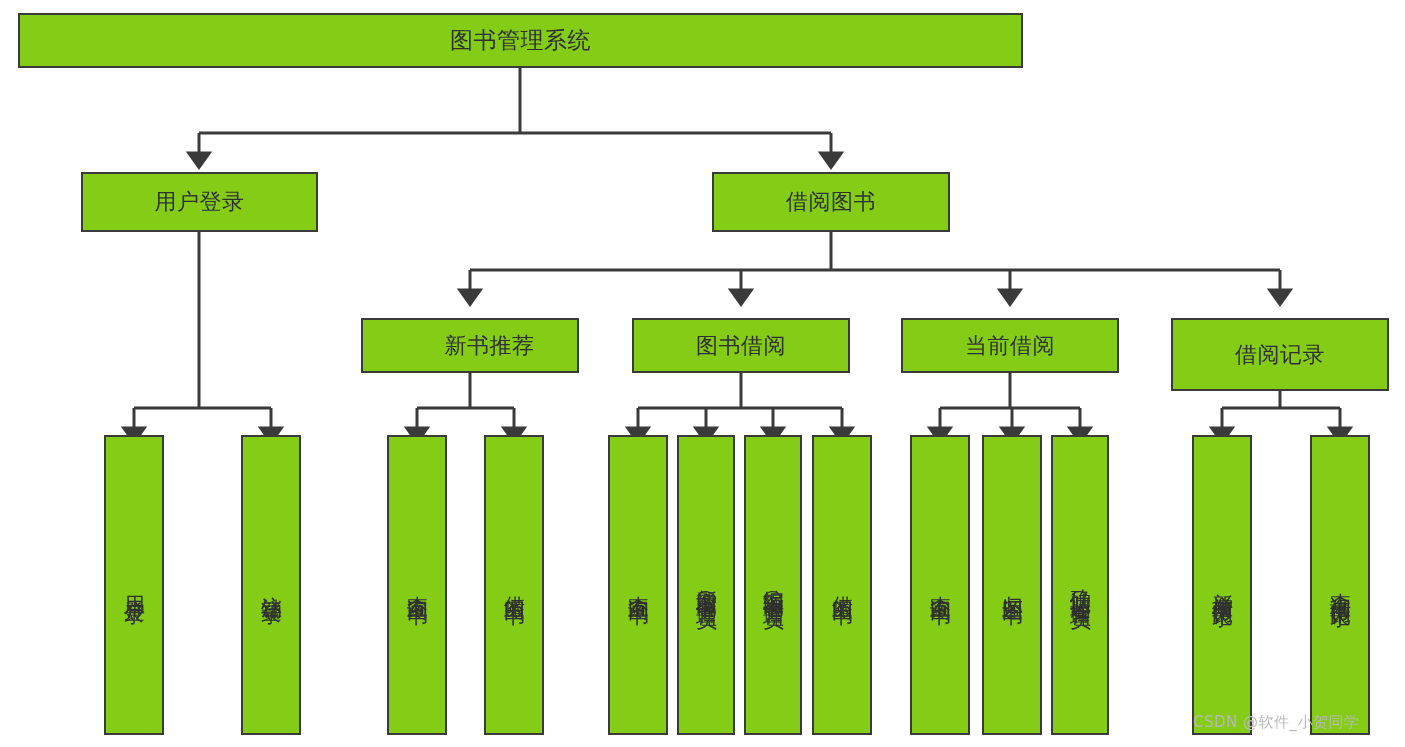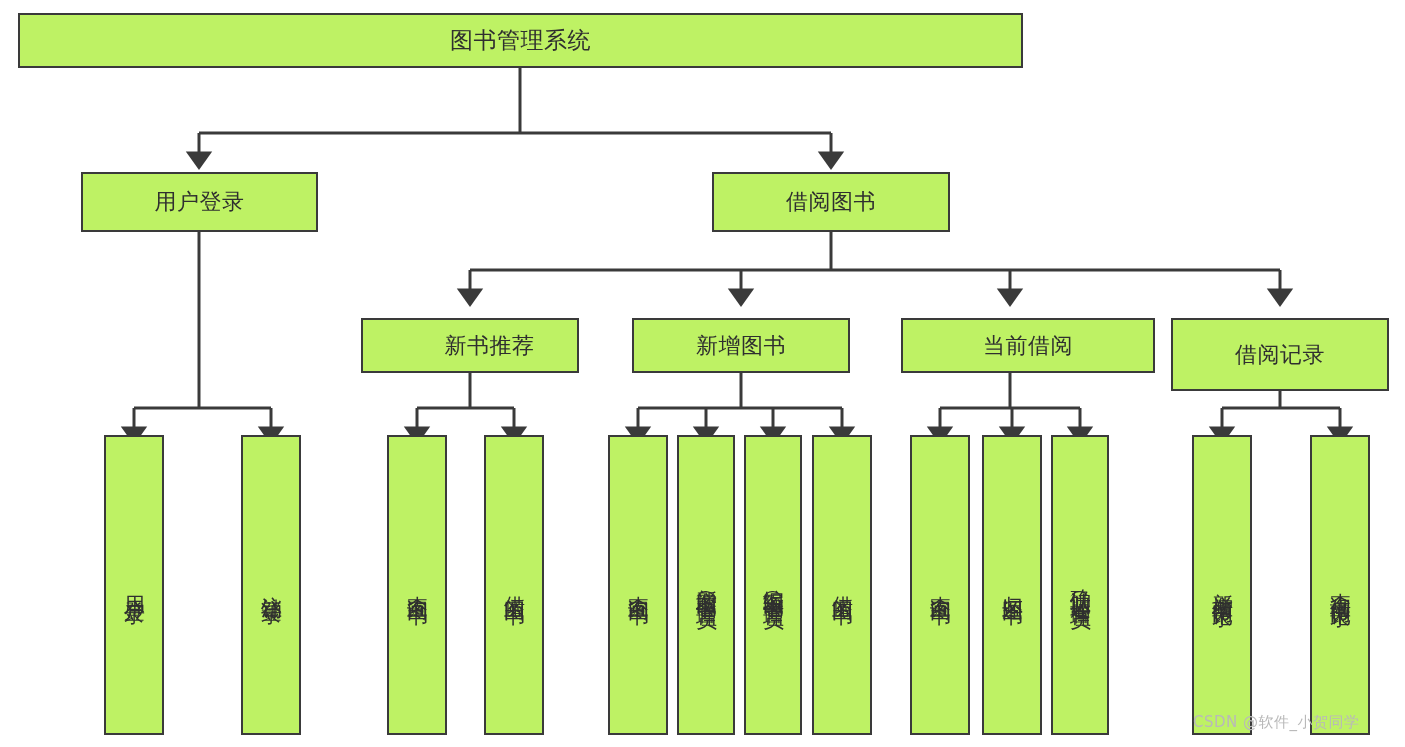--- a/index.html
+++ b/index.html
@@ -21,21 +21,21 @@
   #diagram-svg {
     position: absolute;
     left: 0;
     top: 0;
     width: 1405px;
     height: 747px;
   }
   .node-box {
     position: absolute;
     box-sizing: border-box;
-    background: #bef264;
+    background: #84cc16;
     border: 2.2px solid #3a3a3a;
     display: flex;
     align-items: center;
     justify-content: center;
     overflow: hidden;
   }
   .node-label {
     color: #2f2f2f;
     font-family: "DejaVu Sans", "Liberation Sans", sans-serif;
     font-size: 22px;
@@ -119,23 +119,23 @@
     <span class="node-label">用户登录</span>
   </div>
   <div class="node-box" style="left:712px; top:172px; width:238px; height:60px;">
     <span class="node-label">借阅图书</span>
   </div>
 
   <div class="node-box" style="left:361px; top:318px; width:218px; height:55px;padding-left:39px;">
     <span class="node-label">新书推荐</span>
   </div>
   <div class="node-box" style="left:632px; top:318px; width:218px; height:55px;">
-    <span class="node-label">新增图书</span>
+    <span class="node-label">图书借阅</span>
   </div>
-  <div class="node-box" style="left:901px; top:318px; width:254px; height:55px;">
+  <div class="node-box" style="left:901px; top:318px; width:218px; height:55px;">
     <span class="node-label">当前借阅</span>
   </div>
   <div class="node-box" style="left:1171px; top:318px; width:218px; height:73px;">
     <span class="node-label">借阅记录</span>
   </div>
 
   <div class="node-box vertical" style="left:104px; top:435px; width:60px; height:300px;">
     <span class="node-label">用户登录</span>
   </div>
   <div class="node-box vertical" style="left:241px; top:435px; width:60px; height:300px;">

